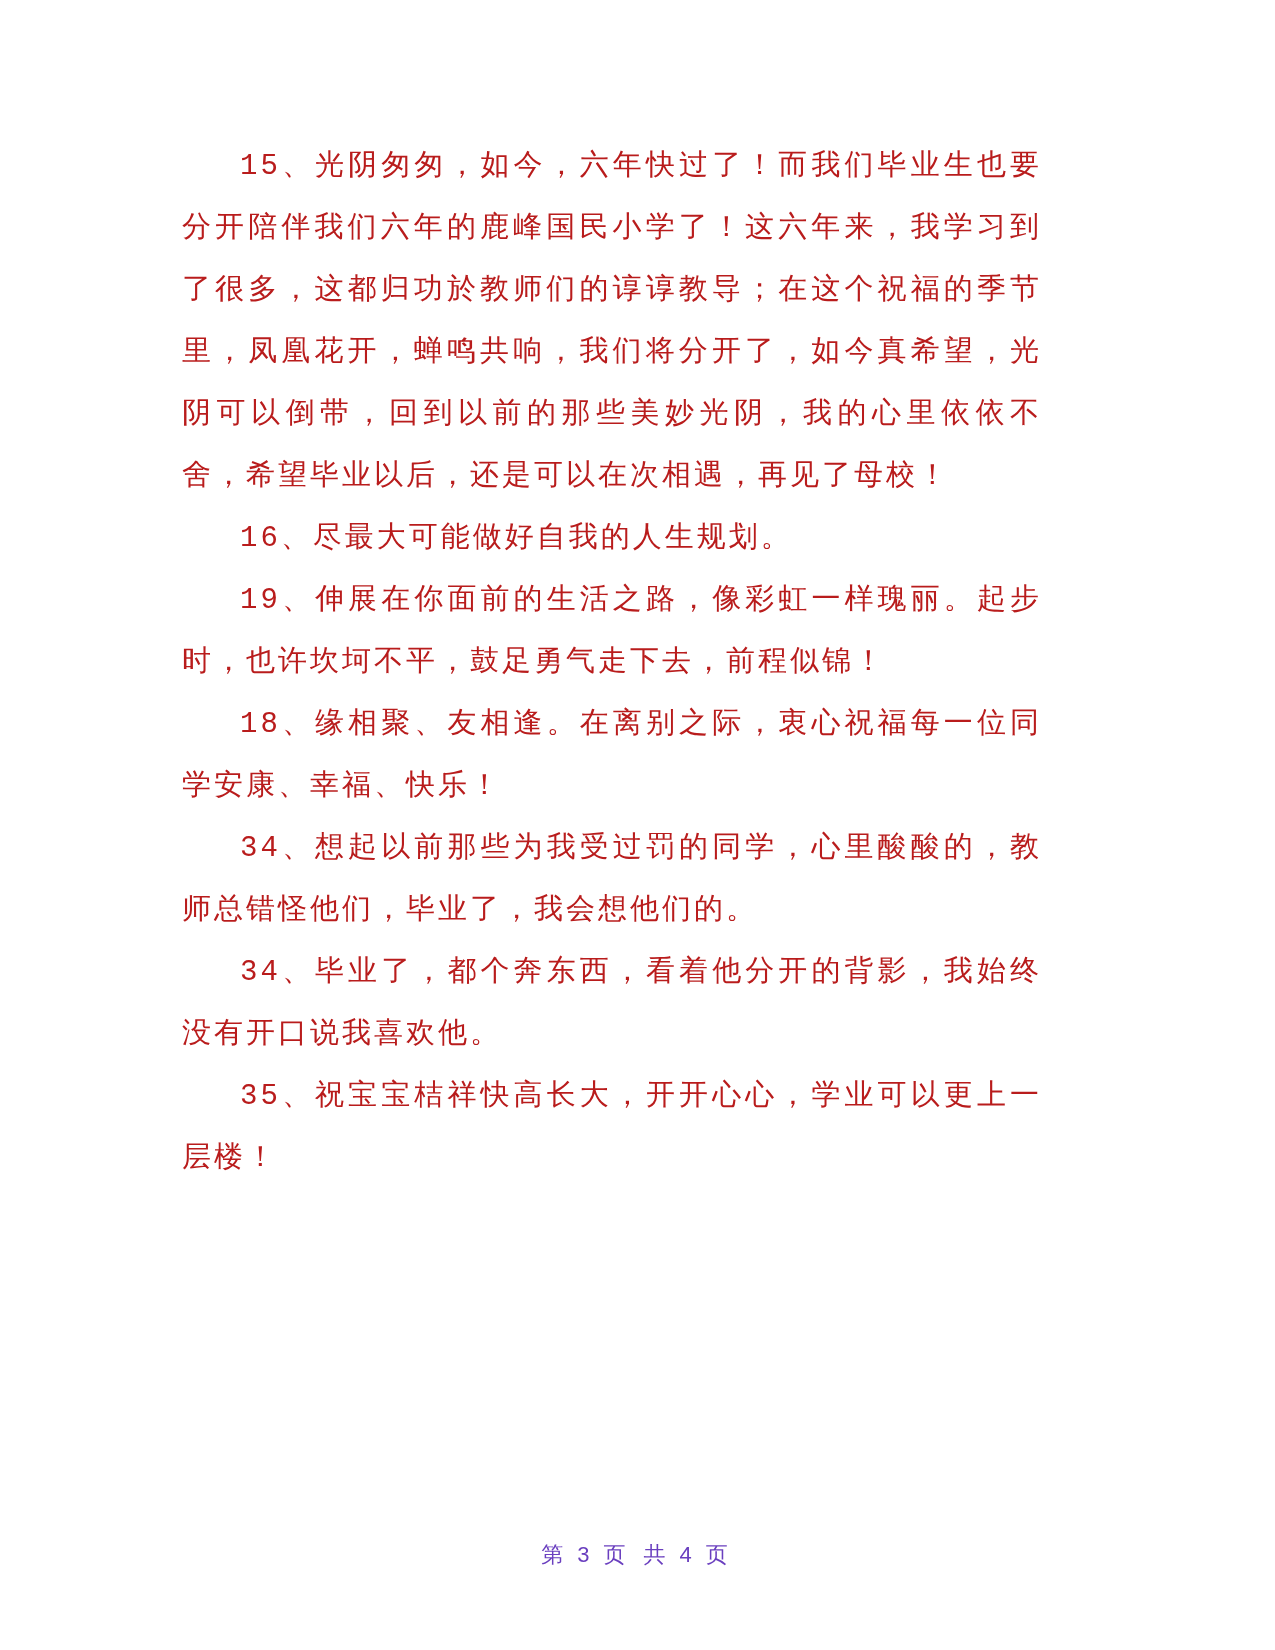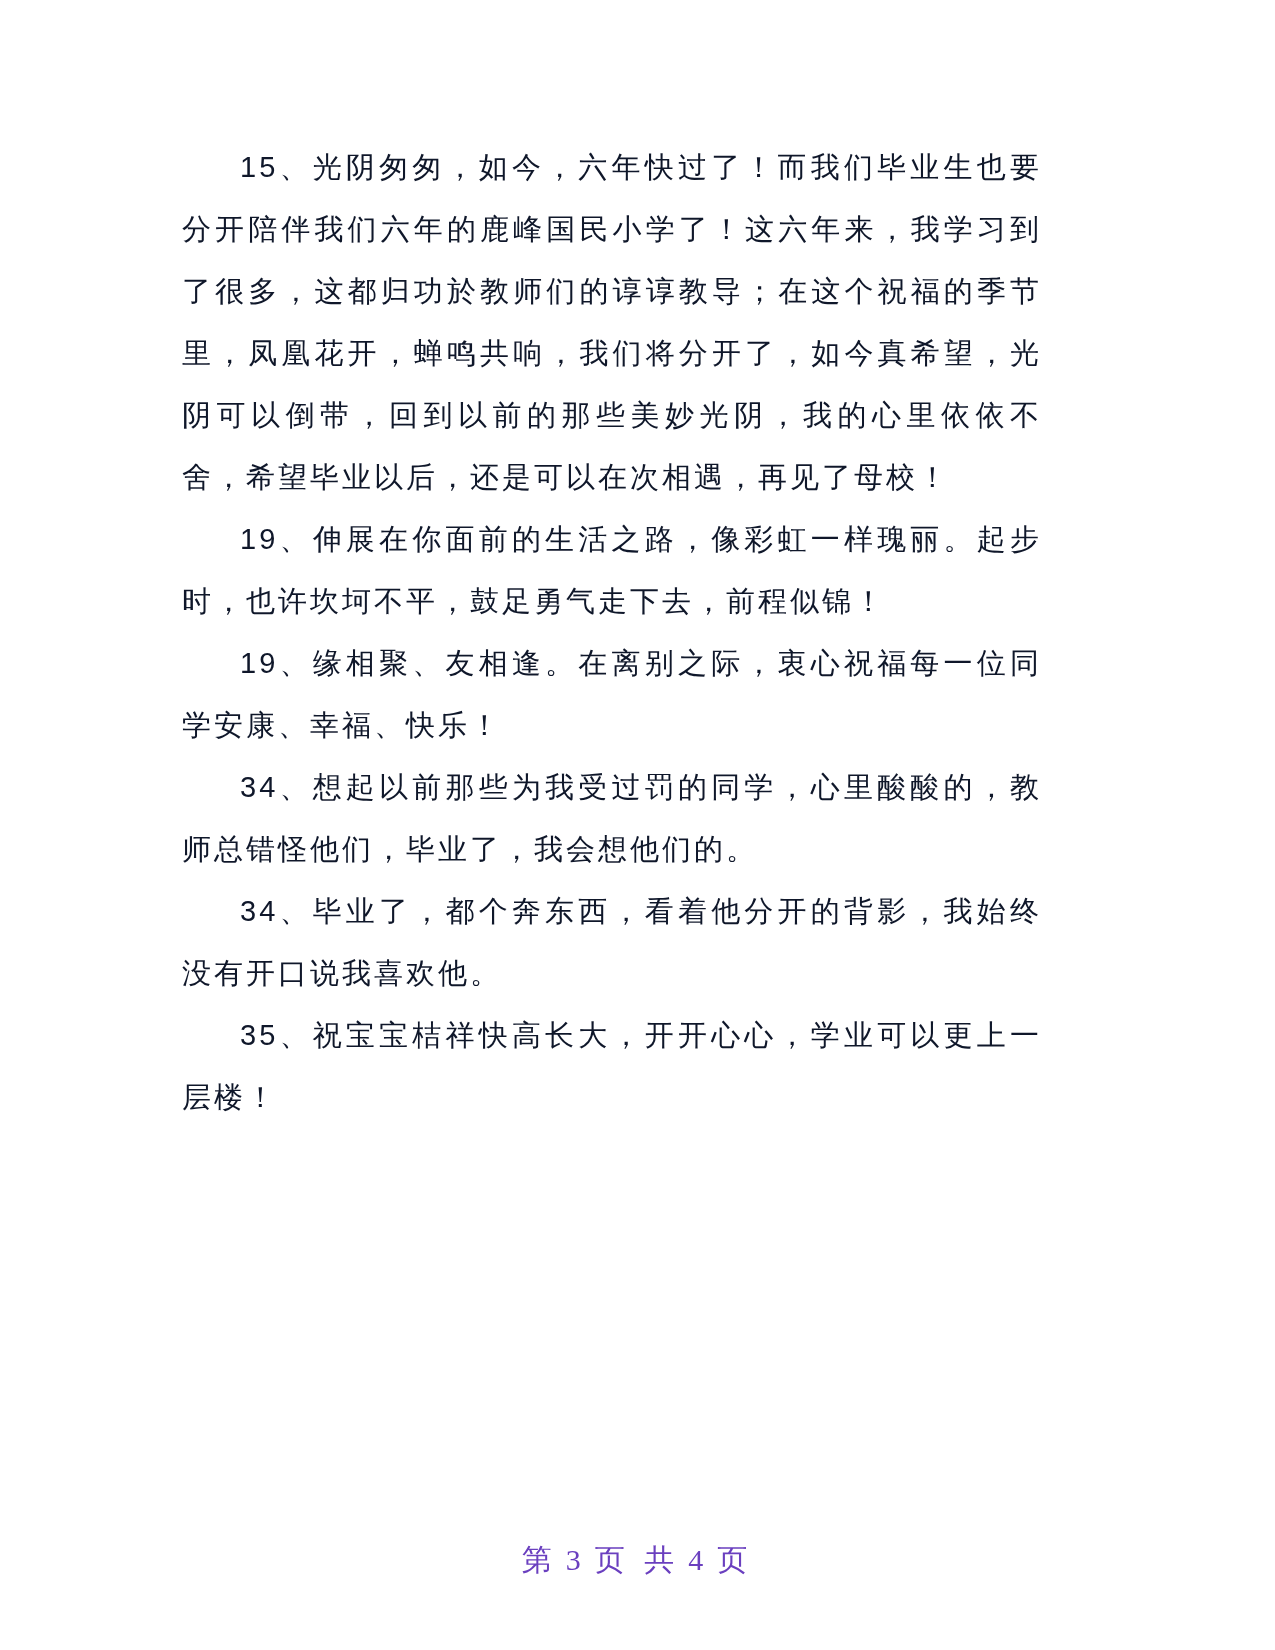--- a/index.html
+++ b/index.html
@@ -2,40 +2,41 @@
 <html><head>
   <meta charset="utf-8">
   <style>
     html, body { margin: 0; padding: 0; background: #ffffff; }
     body { width: 1275px; height: 1650px; position: relative; overflow: hidden; }
     .page {
       position: absolute; left: 0; top: 0; width: 1275px; height: 1650px; background: #ffffff;
     }
     .body-text {
       position: absolute; left: 182px; top: 136px; width: 860px;
-      font-family: Liberation Sans, sans-serif;
-      font-size: 29px; line-height: 62px; color: #0f172a;
+      font-family: Liberation Mono, monospace;
+      font-size: 29px; line-height: 62px; color: #b91c1c;
       letter-spacing: 3px;
     }
     .para { margin: 0; text-indent: 58px; text-align: justify; }
     .footer {
       position: absolute; left: 0; top: 1540px; width: 1275px; text-align: center;
-      font-family: Liberation Serif, serif;
-      font-size: 30px; color: #6a3fbf; letter-spacing: 6px;
+      font-family: Liberation Sans, sans-serif;
+      font-size: 22px; color: #6a3fbf; letter-spacing: 6px;
     }
     .footer span { margin: 0 4px; }
   </style>
 </head>
 <body>
 
 <div class="page">
   <div class="body-text">
     <p class="para">15、光阴匆匆，如今，六年快过了！而我们毕业生也要分开陪伴我们六年的鹿峰国民小学了！这六年来，我学习到了很多，这都归功於教师们的谆谆教导；在这个祝福的季节里，凤凰花开，蝉鸣共响，我们将分开了，如今真希望，光阴可以倒带，回到以前的那些美妙光阴，我的心里依依不舍，希望毕业以后，还是可以在次相遇，再见了母校！</p>
+    <p class="para">16、尽最大可能做好自我的人生规划。</p>
     <p class="para">19、伸展在你面前的生活之路，像彩虹一样瑰丽。起步时，也许坎坷不平，鼓足勇气走下去，前程似锦！</p>
-    <p class="para">19、缘相聚、友相逢。在离别之际，衷心祝福每一位同学安康、幸福、快乐！</p>
+    <p class="para">18、缘相聚、友相逢。在离别之际，衷心祝福每一位同学安康、幸福、快乐！</p>
     <p class="para">34、想起以前那些为我受过罚的同学，心里酸酸的，教师总错怪他们，毕业了，我会想他们的。</p>
     <p class="para">34、毕业了，都个奔东西，看着他分开的背影，我始终没有开口说我喜欢他。</p>
     <p class="para">35、祝宝宝桔祥快高长大，开开心心，学业可以更上一层楼！</p>
   </div>
 
   <div class="footer">
     <span>第</span><span>3</span><span>页 共</span><span>4</span><span>页</span>
   </div>
 </div>
 

